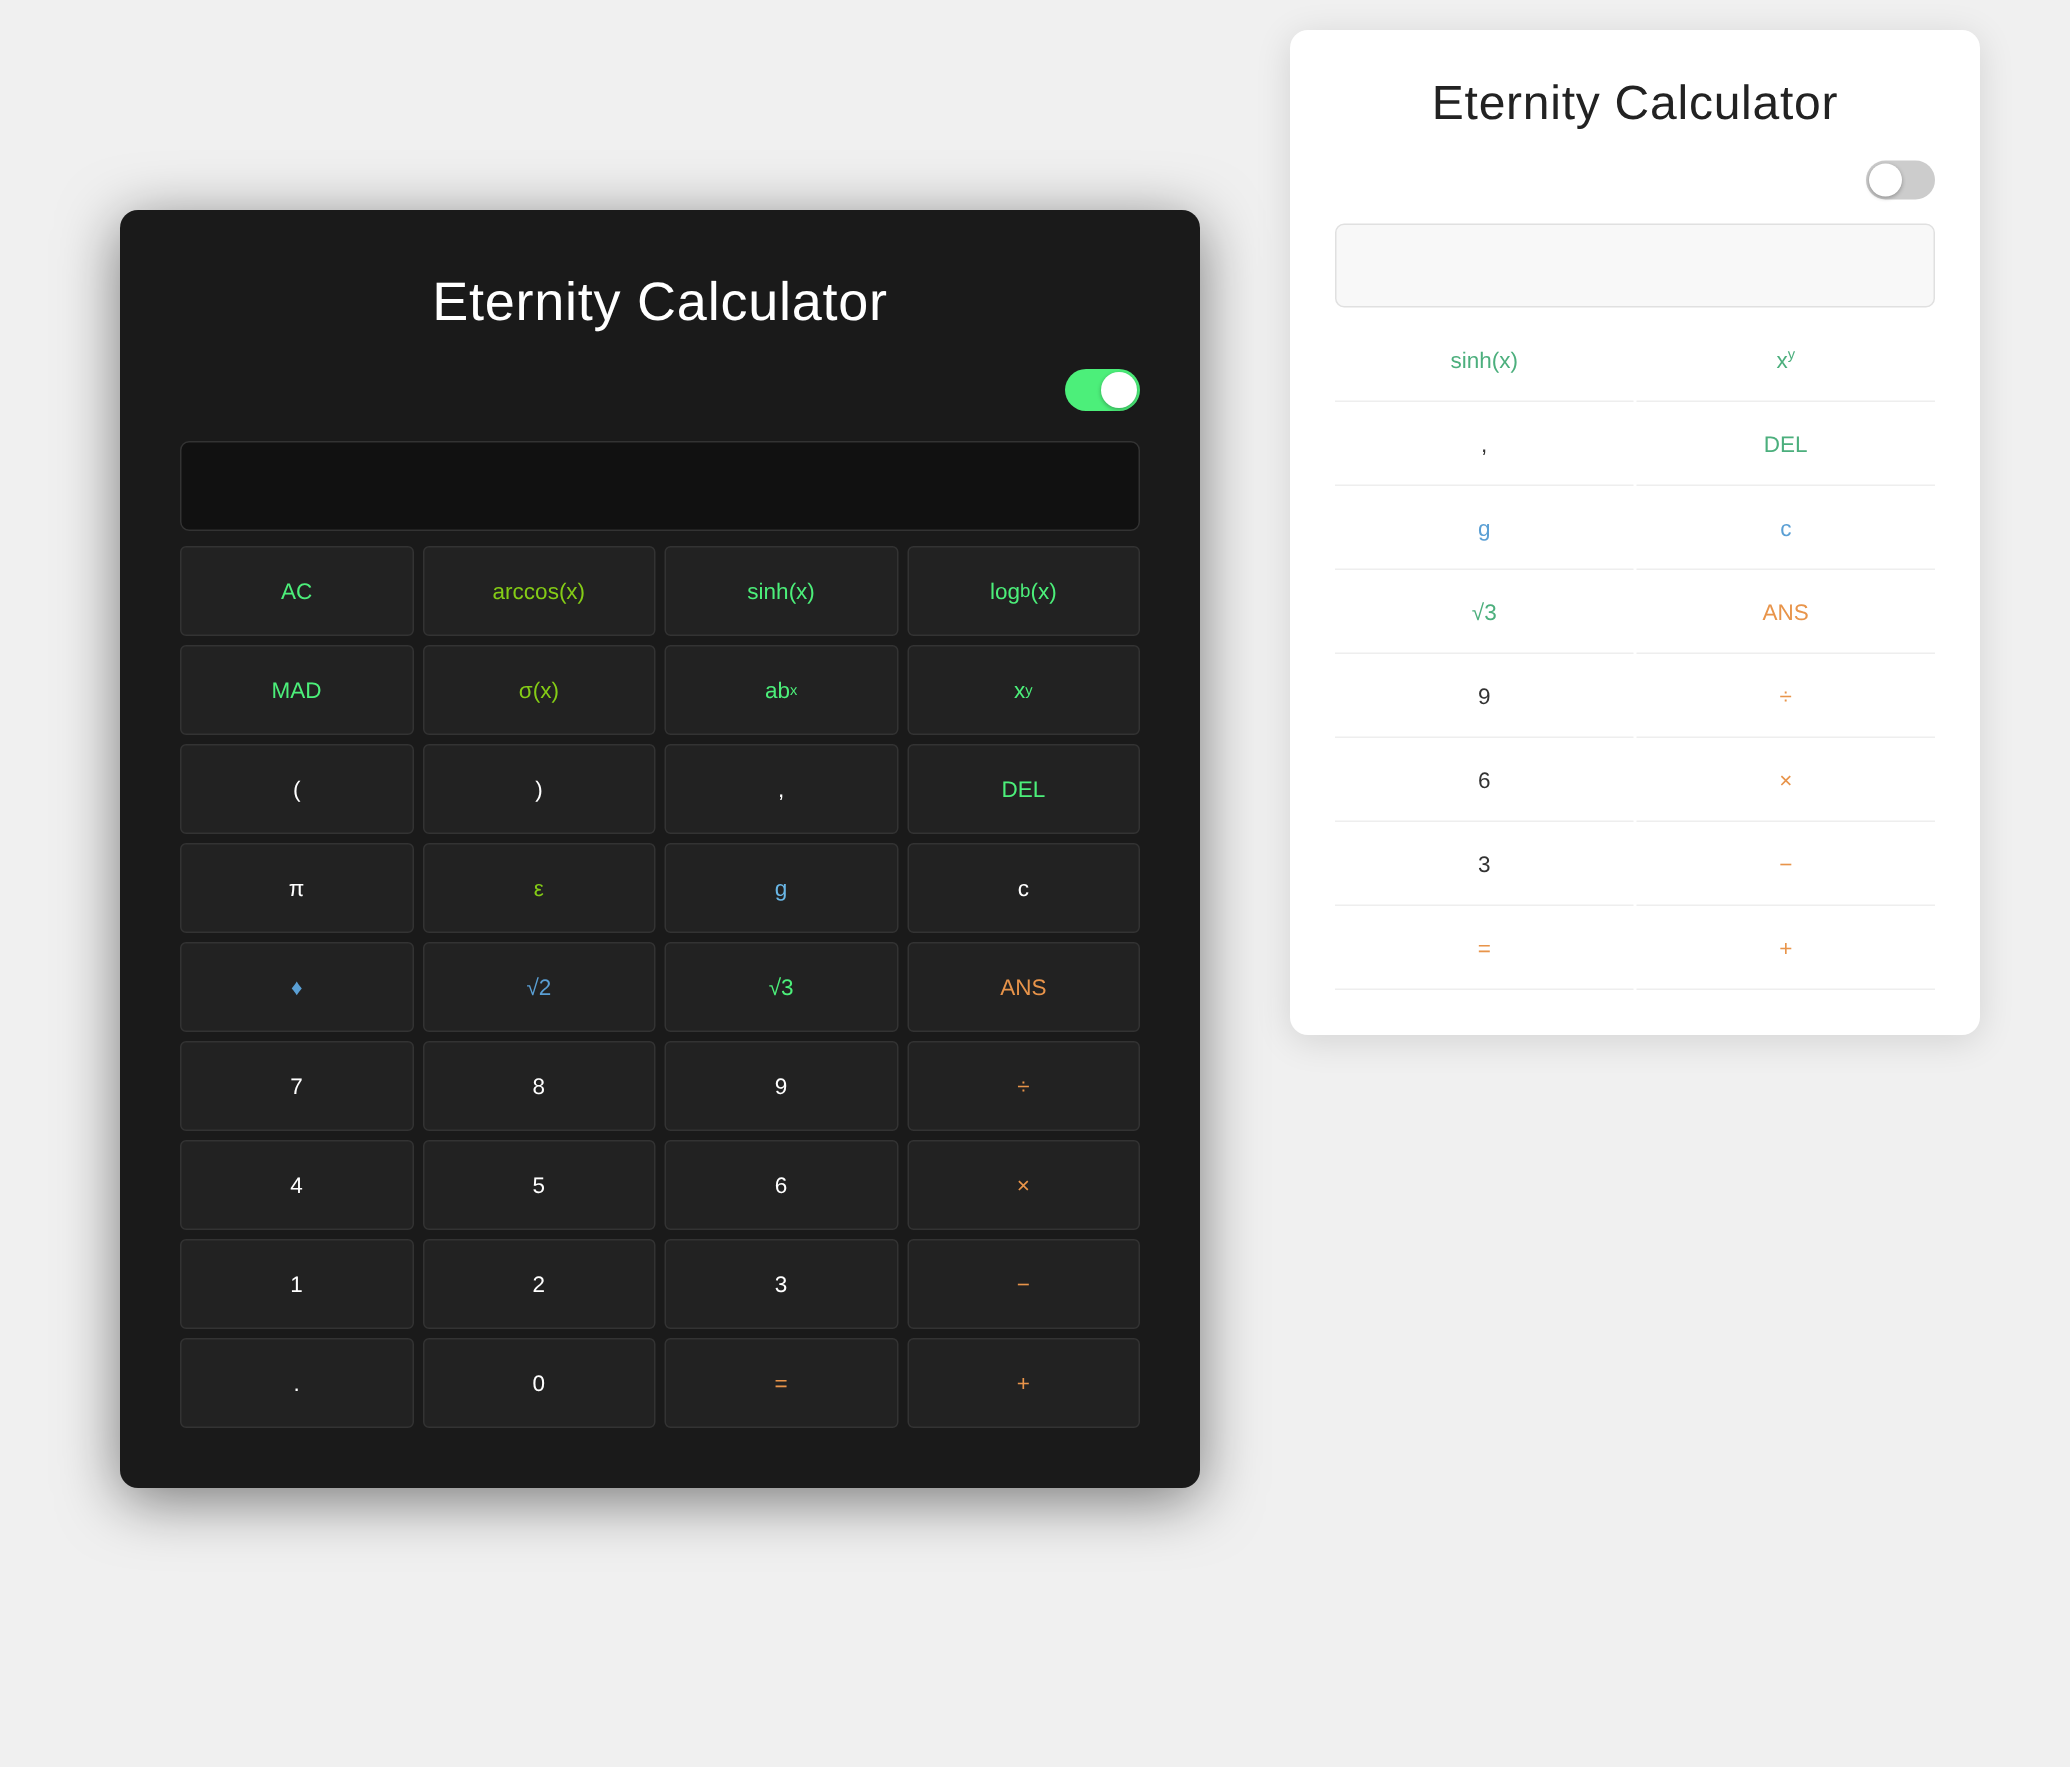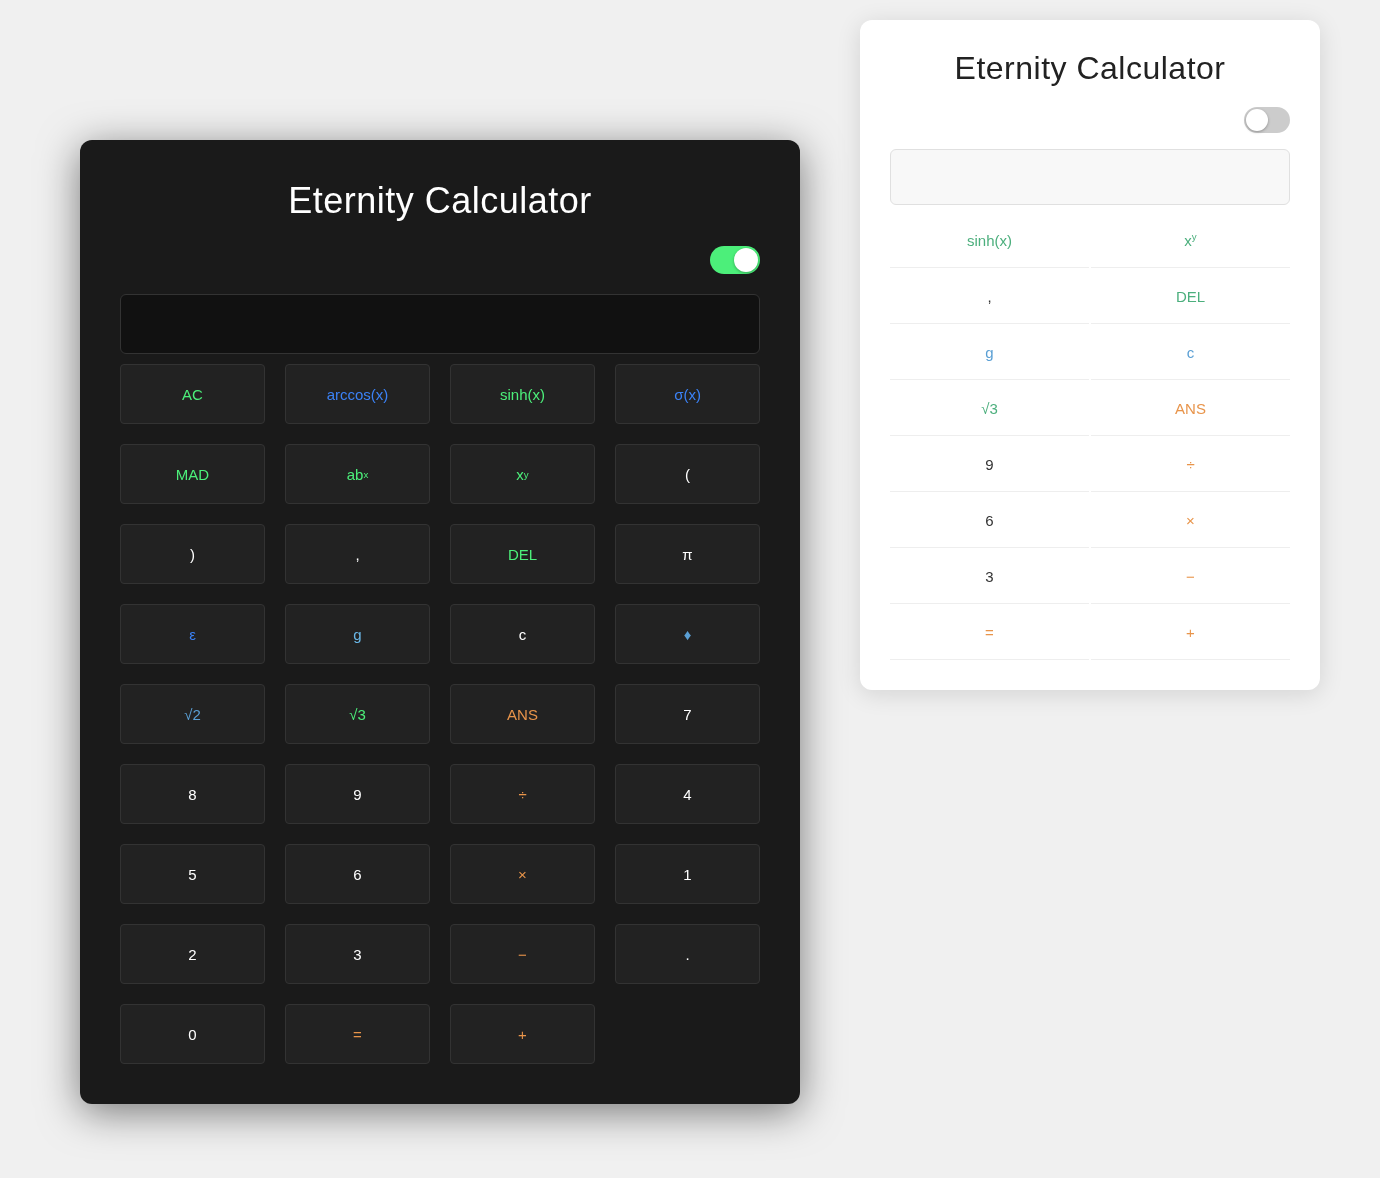--- a/index.html
+++ b/index.html
@@ -127,40 +127,40 @@
     .dark-calc .display-area {
       background: #111;
       border: 1px solid #333;
       border-radius: 6px;
       height: 60px;
       margin-bottom: 10px;
     }
     .dark-grid {
       display: grid;
       grid-template-columns: repeat(4, 1fr);
-      gap: 20px;
+      gap: 6px;
       margin-top: 8px;
     }
     .dark-btn {
       background: #222;
       border: 1px solid #333;
       border-radius: 4px;
       padding: 18px 8px;
       font-size: 15px;
       cursor: pointer;
       text-align: center;
       color: #ddd;
       min-height: 60px;
       display: flex;
       align-items: center;
       justify-content: center;
     }
     .dark-btn.white { color: #ffffff; }
     .dark-btn.green { color: #4cef7a; }
-    .dark-btn.teal { color: #3b82f6; }
+    .dark-btn.teal { color: #84cc16; }
     .dark-btn.blue { color: #5a9fd4; }
     .dark-btn.orange { color: #e8944a; }
     .dark-btn.light-blue { color: #6ab8e8; }
     sup { font-size: 0.65em; vertical-align: super; }
   </style>
 </head>
 <body>
 
 <div class="light-calc">
   <div class="title">Eternity Calculator</div>
@@ -205,23 +205,24 @@
     <div class="toggle-switch-green">
       <div class="knob"></div>
     </div>
   </div>
   <div class="display-area"></div>
   <div class="dark-grid">
 
     <button class="dark-btn green">AC</button>
     <button class="dark-btn teal">arccos(x)</button>
     <button class="dark-btn green">sinh(x)</button>
-
+    <button class="dark-btn green">log<sub>b</sub>(x)</button>
+
+    <button class="dark-btn green">MAD</button>
     <button class="dark-btn teal">σ(x)</button>
-    <button class="dark-btn green">MAD</button>
     <button class="dark-btn green">ab<sup>x</sup></button>
     <button class="dark-btn green">x<sup>y</sup></button>
 
     <button class="dark-btn white">(</button>
     <button class="dark-btn white">)</button>
     <button class="dark-btn white">,</button>
     <button class="dark-btn green">DEL</button>
 
     <button class="dark-btn white">π</button>
     <button class="dark-btn teal">ε</button>

